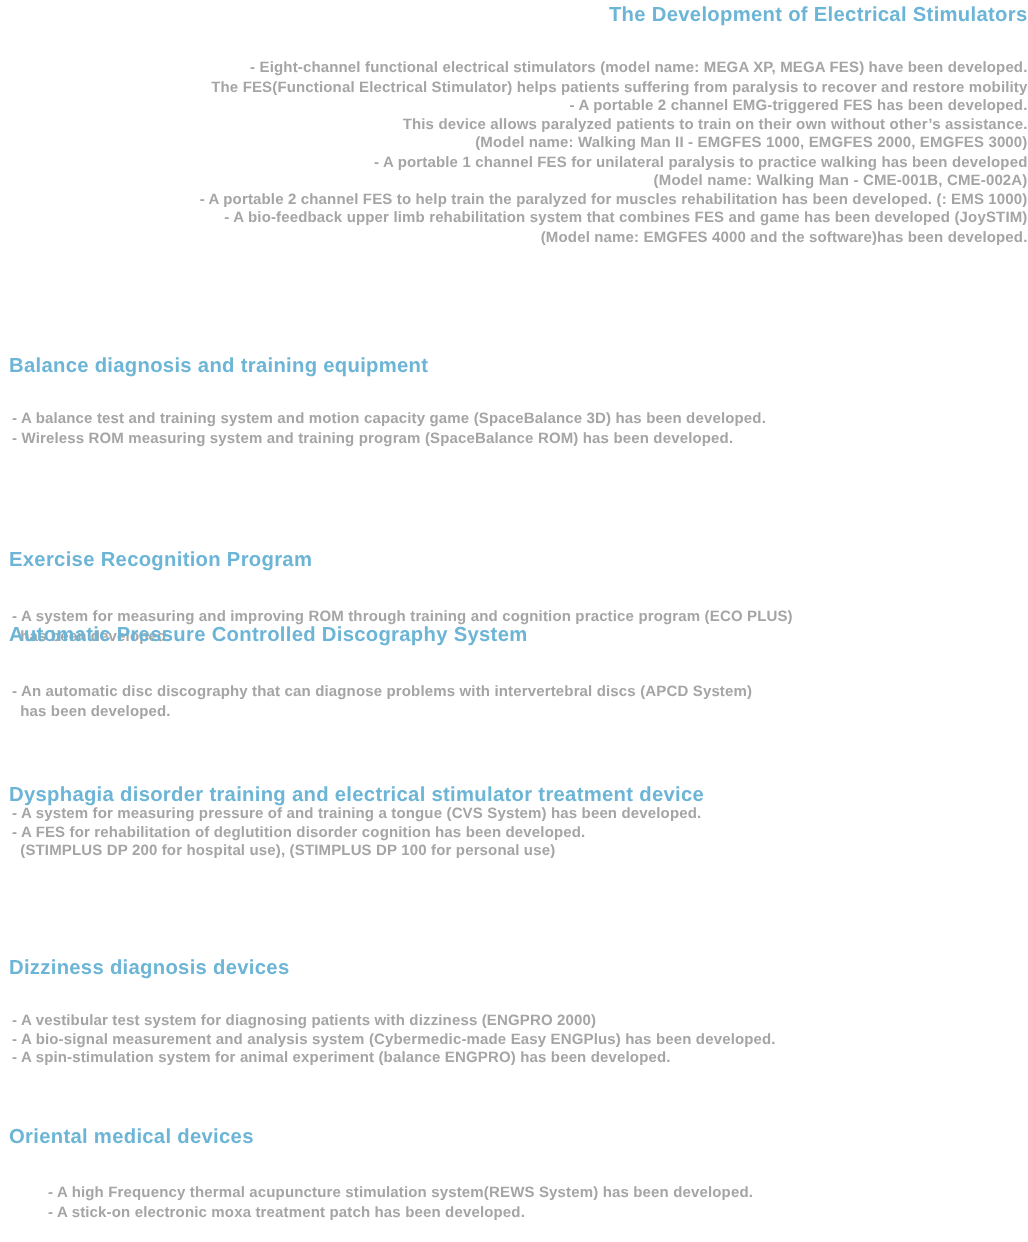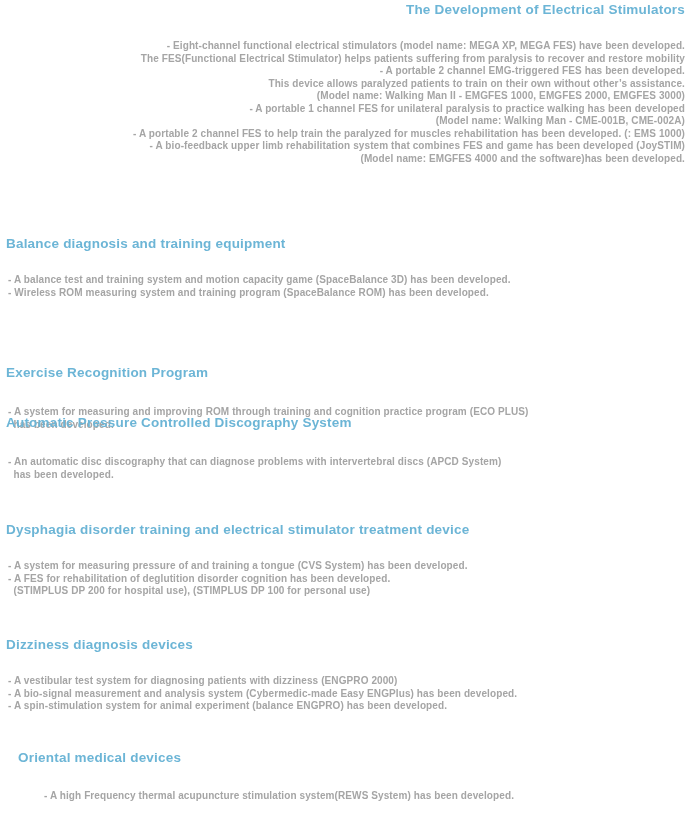--- a/index.html
+++ b/index.html
@@ -45,23 +45,23 @@
     white-space: nowrap;
   }
   .lines p.bullet { padding-left: 8px; }
   .lines p.continuation { padding-left: 13.5px; }
 
   
   .s0 { top: 2px; text-align: right; }   .s0 .lines { margin-top: 23px; }
   .s1 { top: 236px; } .s1 .lines { margin-top: 23px; }
   .s2 { top: 333px; margin-top: 32px; } .s2 .lines { margin-top: 26px; }
   .s3 { top: 415px; } .s3 .lines { margin-top: 26px; }
-  .s4 { top: 522px; } .s4 .lines { margin-top: 23px; }
+  .s4 { top: 522px; } .s4 .lines { }
   .s5 { top: 637px; } .s5 .lines { margin-top: 23px; }
-  .s6 { top: 750px; padding-left: 12px; } .s6 .lines { margin-top: 25px; margin-left: 24px; }
+  .s6 { top: 750px; } .s6 .lines { margin-top: 25px; margin-left: 24px; }
 </style>
 </head>
 <body>
 
 <div class="page">
     <section class="section s0">
       <h2>The Development of Electrical Stimulators</h2>
       <div class="lines">
         <p class="bullet">- Eight-channel functional electrical stimulators (model name: MEGA XP, MEGA FES) have been developed.</p>
         <p class="continuation">The FES(Functional Electrical Stimulator) helps patients suffering from paralysis to recover and restore mobility</p>
@@ -109,15 +109,16 @@
       <div class="lines">
         <p class="bullet">- A vestibular test system for diagnosing patients with dizziness (ENGPRO 2000)</p>
         <p class="bullet">- A bio-signal measurement and analysis system (Cybermedic-made Easy ENGPlus) has been developed.</p>
         <p class="bullet">- A spin-stimulation system for animal experiment (balance ENGPRO) has been developed.</p>
       </div>
     </section>
     <section class="section s6">
       <h2>Oriental medical devices</h2>
       <div class="lines">
         <p class="bullet">- A high Frequency thermal acupuncture stimulation system(REWS System) has been developed.</p>
+        <p class="bullet">- A stick-on electronic moxa treatment patch has been developed.</p>
       </div>
     </section>
   </div>
 
 </body></html>

